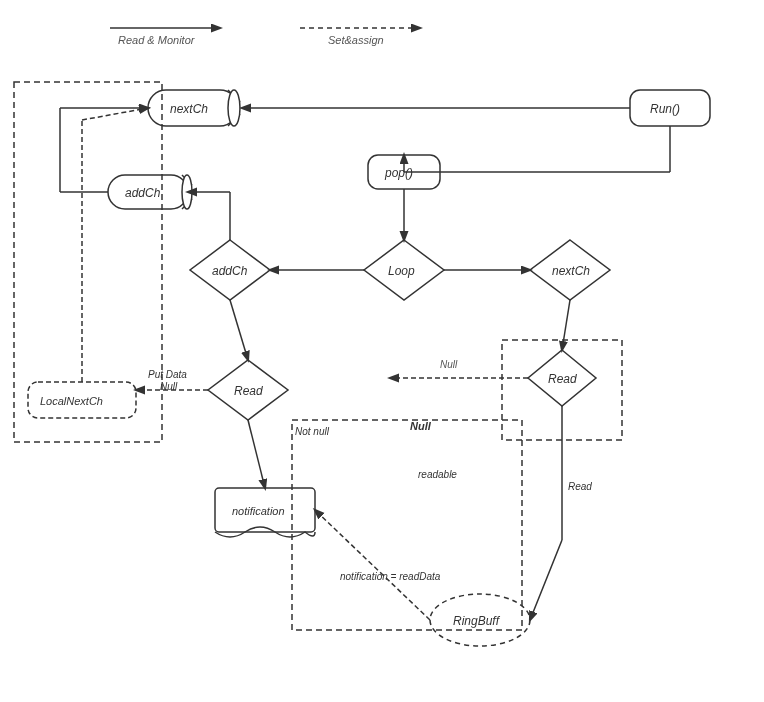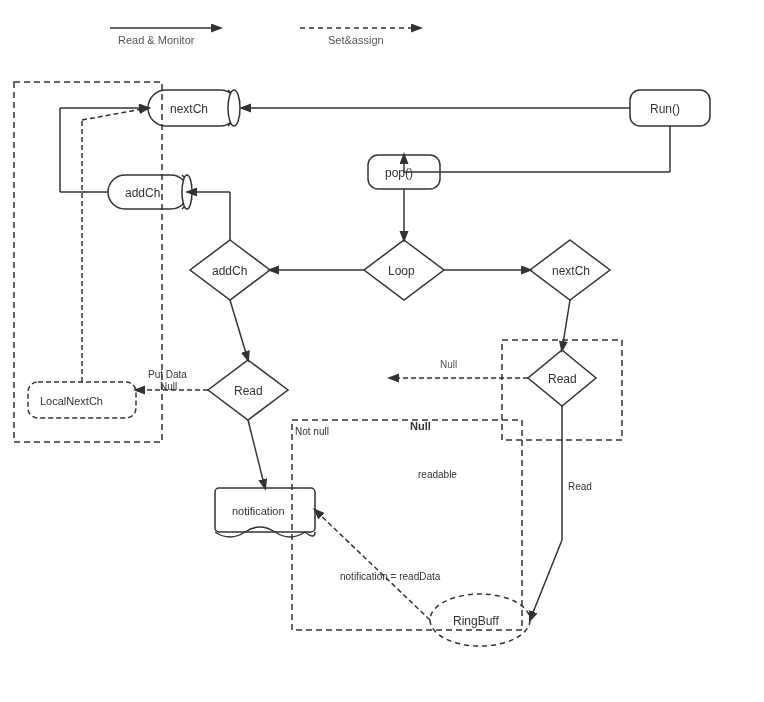--- a/index.html
+++ b/index.html
@@ -8,20 +8,21 @@
       font-family: 'Courier New', monospace;
       font-size: 12px;
       width: 764px;
       height: 702px;
       overflow: hidden;
     }
     #diagram-container {
       width: 716px;
       height: 702px;
       position: relative;
+      font-style: italic;
     }
     svg {
       width: 764px;
       height: 702px;
     }
   </style>
 </head>
 <body>
 
 <div id="diagram-container">

